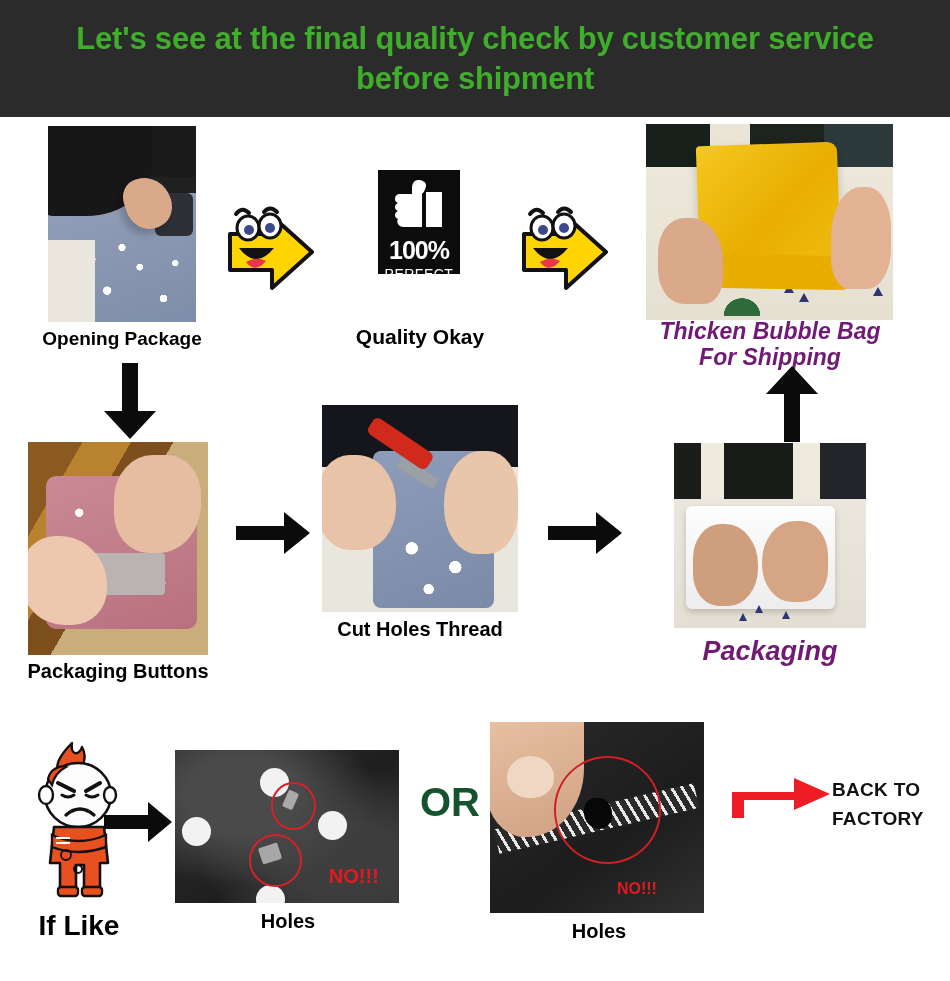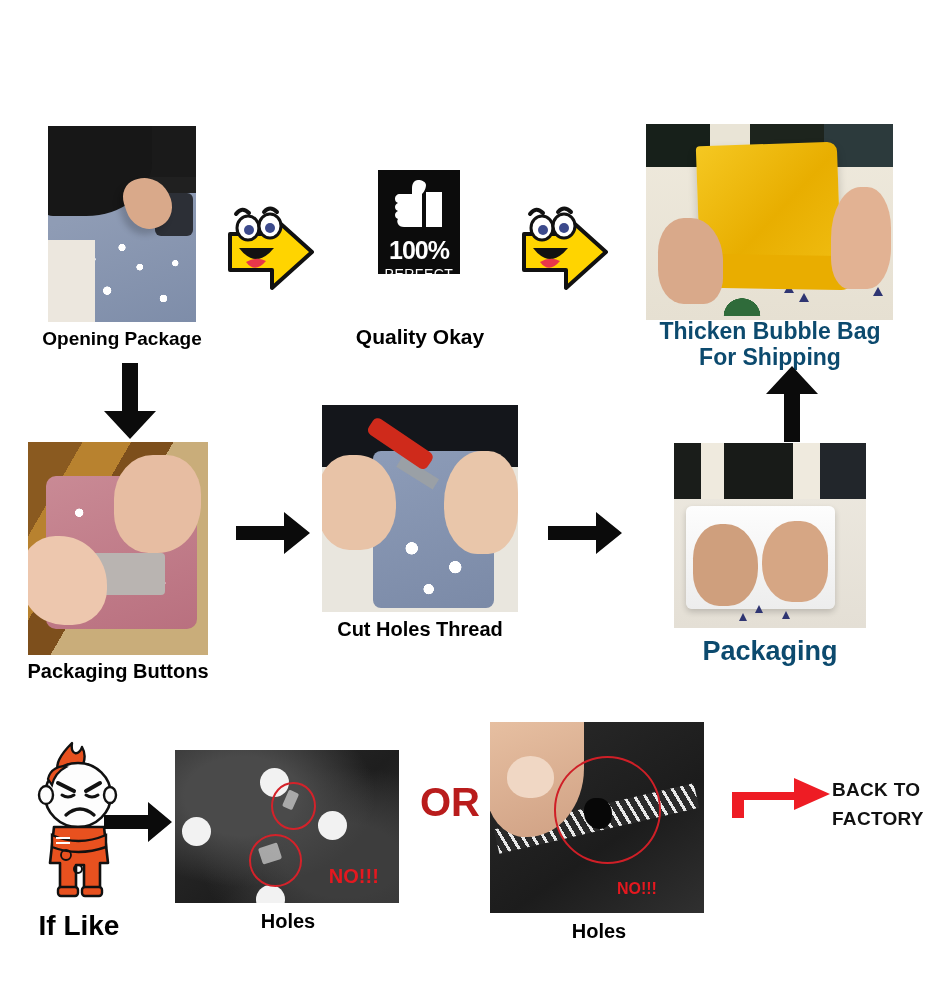--- a/index.html
+++ b/index.html
@@ -17,21 +17,21 @@
   }
   .header-text{
     color:#3fae2a;font-size:31px;font-weight:bold;line-height:1.28;
     text-align:center;width:880px;letter-spacing:-.2px;
   }
 
   
   .photo{position:absolute;overflow:hidden;background:#cfcfcf;}
   .cap{position:absolute;font-weight:bold;text-align:center;white-space:nowrap;}
   .cap-black{color:#000000;}
-  .cap-green{color:#0c4a6e;}
+  .cap-green{color:#701a75;font-style:italic;}
 
   
   #ph-opening{left:48px;top:126px;width:148px;height:196px;
     background:
       radial-gradient(circle at 62% 72%, #ffffff 3.2px, transparent 3.6px),
       radial-gradient(circle at 40% 84%, #ffffff 4px, transparent 4.4px),
       radial-gradient(circle at 78% 88%, #ffffff 3.6px, transparent 4px),
       radial-gradient(circle at 50% 62%, #ffffff 3.4px, transparent 3.8px),
       radial-gradient(circle at 86% 70%, #ffffff 3px, transparent 3.4px),
       radial-gradient(circle at 30% 68%, #ffffff 3px, transparent 3.4px),
@@ -179,31 +179,34 @@
   #badge-perfect .pct{position:absolute;left:0;right:0;top:66px;text-align:center;
     color:#fff;font-size:25px;font-weight:bold;letter-spacing:-1px;}
   #badge-perfect .perf{position:absolute;left:0;right:0;top:96px;text-align:center;
     color:#fff;font-size:14px;letter-spacing:.5px;}
 
   
   #angry-boy{position:absolute;left:22px;top:735px;width:110px;height:165px;}
 
   
   #or-text{position:absolute;left:415px;top:780px;width:70px;text-align:center;
-    color:#b91c1c;font-size:40px;font-weight:bold;}
+    color:#14532d;font-size:40px;font-weight:bold;}
 
   
   #btf-text{position:absolute;left:832px;top:775px;width:120px;
     color:#111;font-size:19px;font-weight:bold;line-height:1.55;letter-spacing:.3px;}
 </style>
 </head>
 <body>
 
 <div class="page">
 
+  <div class="header">
+    <div class="header-text">Let's see at the final quality check by customer service before shipment</div>
+  </div>
 
   <div class="photo" id="ph-opening">
     <div class="sleeve"></div>
     <div class="tablewhite"></div>
     <div class="darkobj"></div>
     <div class="hand"></div>
   </div>
   <div class="cap cap-black" style="left:0px;top:328px;width:244px;font-size:19px;">Opening Package</div>
 
   <div class="smiley-arrow" style="left:222px;top:206px;">

